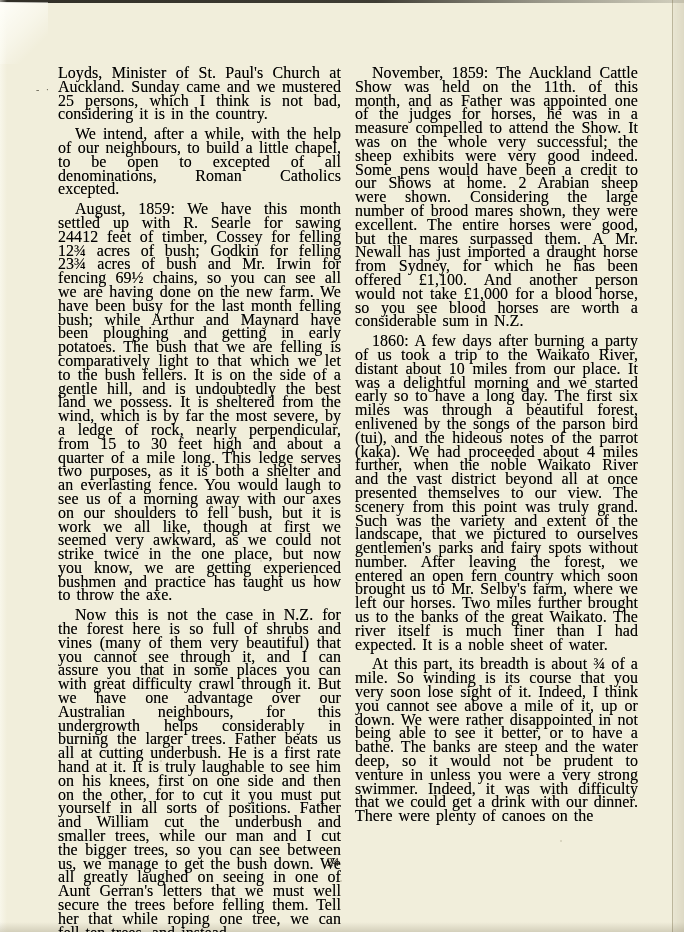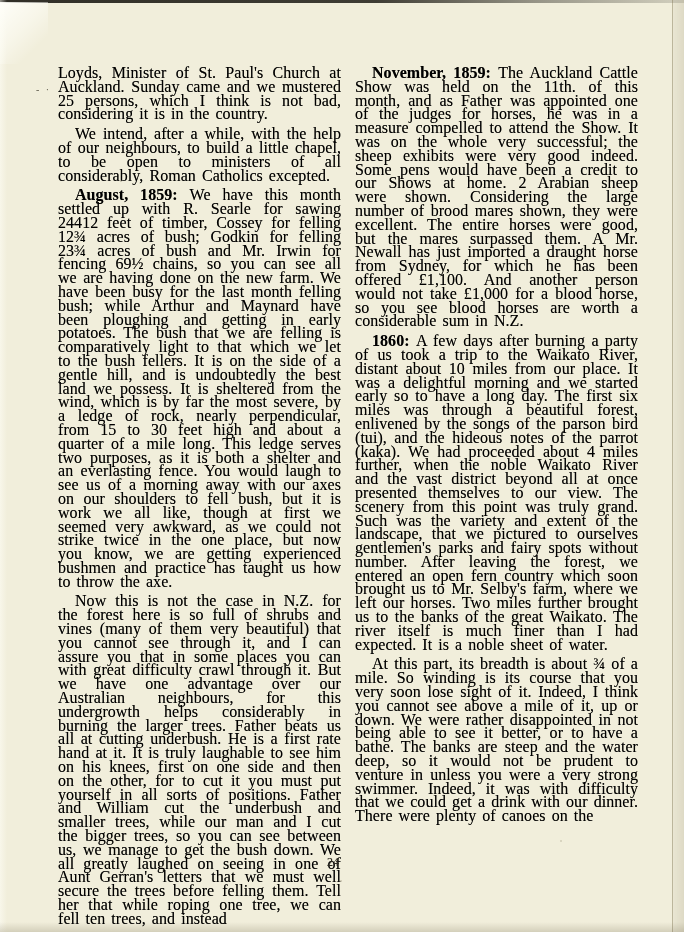--- a/index.html
+++ b/index.html
@@ -65,21 +65,21 @@
     font-size: 16px; line-height: 13.8px;
     color: #000000;
     text-align: justify;
     word-spacing: 2px;
     letter-spacing: 0.05px;
     text-shadow: 0 0 0.4px rgba(44,41,34,0.55);
   }
   .para { margin: 0; }
   .para + .para { margin-top: 6px; }
   .para.indent { text-indent: 17px; }
-  .para b { font-weight: bold; }
+  .para b { font-weight: normal; }
   .pageno {
     position: absolute; left: 318px; top: 855px; width: 30px;
     text-align: center; font-size: 12px; color: #2c2922;
     text-shadow: 0 0 0.4px rgba(44,41,34,0.55);
   }
 </style>
 </head>
 <body>
 
 <div class="scan">
@@ -88,21 +88,21 @@
   <div class="edge-left"></div>
   <div class="edge-right"></div>
   <div class="edge-bottom"></div>
   <div class="specks"></div>
 
   <div class="margin-mark">- ·</div>
 
   <div class="columns">
     <div class="col">
         <p class="para">Loyds, Minister of St. Paul's Church at Auckland. Sunday came and we mustered 25 persons, which I think is not bad, considering it is in the country.</p>
-        <p class="para indent">We intend, after a while, with the help of our neighbours, to build a little chapel, to be open to ministers of all considerably, Roman Catholics excepted.</p>
+        <p class="para indent">We intend, after a while, with the help of our neighbours, to build a little chapel, to be open to excepted of all denominations, Roman Catholics excepted.</p>
         <p class="para indent"><b>August, 1859: </b>We have this month settled up with R. Searle for sawing 24412 feet of timber, Cossey for felling 12¾ acres of bush; Godkin for felling 23¾ acres of bush and Mr. Irwin for fencing 69½ chains, so you can see all we are having done on the new farm. We have been busy for the last month felling bush; while Arthur and Maynard have been ploughing and getting in early potatoes. The bush that we are felling is comparatively light to that which we let to the bush fellers. It is on the side of a gentle hill, and is undoubtedly the best land we possess. It is sheltered from the wind, which is by far the most severe, by a ledge of rock, nearly perpendicular, from 15 to 30 feet high and about a quarter of a mile long. This ledge serves two purposes, as it is both a shelter and an everlasting fence. You would laugh to see us of a morning away with our axes on our shoulders to fell bush, but it is work we all like, though at first we seemed very awkward, as we could not strike twice in the one place, but now you know, we are getting experienced bushmen and practice has taught us how to throw the axe.</p>
         <p class="para indent">Now this is not the case in N.Z. for the forest here is so full of shrubs and vines (many of them very beautiful) that you cannot see through it, and I can assure you that in some places you can with great difficulty crawl through it. But we have one advantage over our Australian neighbours, for this undergrowth helps considerably in burning the larger trees. Father beats us all at cutting underbush. He is a first rate hand at it. It is truly laughable to see him on his knees, first on one side and then on the other, for to cut it you must put yourself in all sorts of positions. Father and William cut the underbush and smaller trees, while our man and I cut the bigger trees, so you can see between us, we manage to get the bush down. We all greatly laughed on seeing in one of Aunt Gerran's letters that we must well secure the trees before felling them. Tell her that while roping one tree, we can fell ten trees, and instead</p>
       </div>
     <div class="col">
         <p class="para indent"><b>November, 1859: </b>The Auckland Cattle Show was held on the 11th. of this month, and as Father was appointed one of the judges for horses, he was in a measure compelled to attend the Show. It was on the whole very successful; the sheep exhibits were very good indeed. Some pens would have been a credit to our Shows at home. 2 Arabian sheep were shown.  Considering the large number of brood mares shown, they were excellent. The entire horses were good, but the mares surpassed them. A Mr. Newall has just imported a draught horse from Sydney, for which he has been offered £1,100. And another person would not take £1,000 for a blood horse, so you see blood horses are worth a considerable sum in N.Z.</p>
         <p class="para indent"><b>1860: </b>A few days after burning a party of us took a trip to the Waikato River, distant about 10 miles from our place. It was a delightful morning and we started early so to have a long day. The first six miles was through a beautiful forest, enlivened by the songs of the parson bird (tui), and the hideous notes of the parrot (kaka). We had proceeded about 4 miles further, when the noble Waikato River and the vast district beyond all at once presented themselves to our view. The scenery from this point was truly grand. Such was the variety and extent of the landscape, that we pictured to ourselves gentlemen's parks and fairy spots without number. After leaving the forest, we entered an open fern country which soon brought us to Mr. Selby's farm, where we left our horses. Two miles further brought us to the banks of the great Waikato. The river itself is much finer than I had expected. It is a noble sheet of water.</p>
         <p class="para indent">At this part, its breadth is about ¾ of a mile. So winding is its course that you very soon lose sight of it. Indeed, I think you cannot see above a mile of it, up or down. We were rather disappointed in not being able to see it better, or to have a bathe.  The banks are steep and the water deep, so it would not be prudent to venture in unless you were a very strong swimmer. Indeed, it was with difficulty that we could get a drink with our dinner. There were plenty of canoes on the</p>
       </div>
   </div>
 

